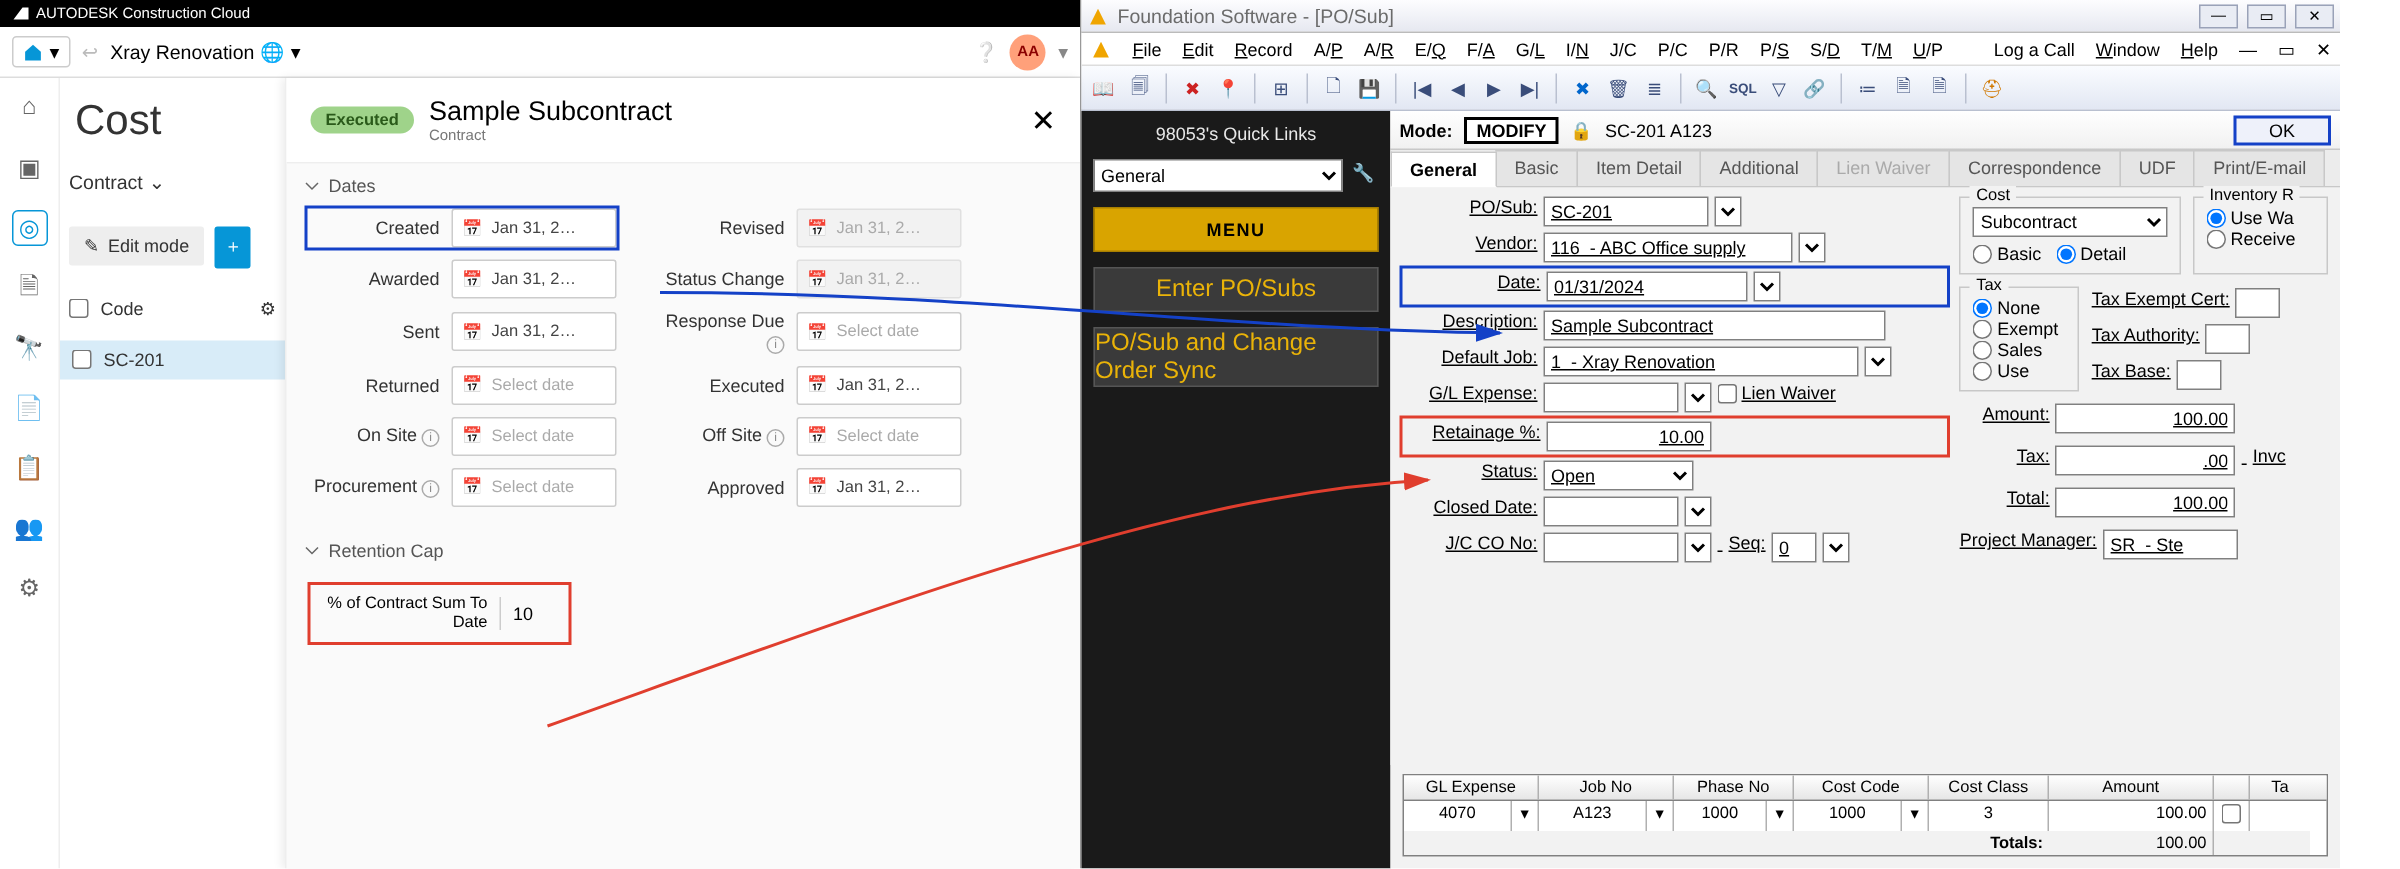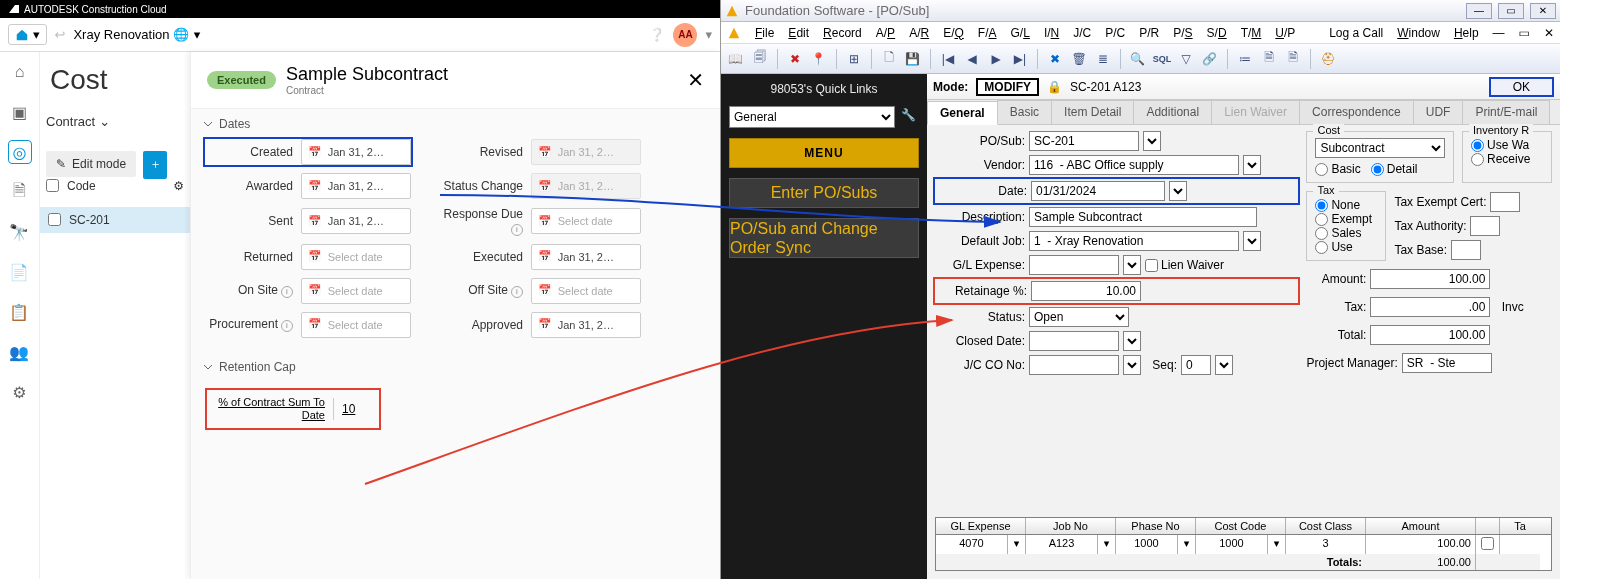--- a/index.html
+++ b/index.html
@@ -15,40 +15,40 @@
 .avatar{width:24px;height:24px;background:#ffa07a;border-radius:50%;display:flex;align-items:center;justify-content:center;font-size:10px;color:#8b0000;font-weight:bold;}
 .left-body{display:flex;flex:1;min-height:0;}
 .rail{width:40px;border-right:1px solid #eee;display:flex;flex-direction:column;align-items:center;padding-top:8px;gap:16px;}
 .rail .ri{width:24px;height:24px;display:flex;align-items:center;justify-content:center;color:#666;border-radius:4px;}
 .rail .ri.active{border:1px solid #0696d7;color:#0696d7;}
 .mid{width:150px;padding:8px 6px;font-size:12px;color:#333;}
 .mid h1{font-size:28px;font-weight:400;margin:4px 4px 14px 4px;}
 .mid .sel{border:none;background:none;font-size:13px;padding:4px 0;display:flex;align-items:center;gap:4px;}
 .mid .edit{display:inline-flex;align-items:center;gap:6px;background:#eee;border-radius:2px;padding:6px 10px;margin-top:18px;font-size:12px;}
 .mid .plus{display:inline-flex;align-items:center;justify-content:center;width:24px;height:28px;background:#0696d7;color:#fff;margin-left:4px;border-radius:2px;}
-.mid .code{display:flex;align-items:center;gap:8px;margin-top:0;}
+.mid .code{display:flex;align-items:center;gap:8px;margin-top:20px;}
 .mid .row-sc{background:#d8ecf8;color:#333;padding:6px 8px;font-size:12px;margin-top:14px;margin-left:-6px;margin-right:-6px;display:flex;align-items:center;gap:8px;}
 .detail{flex:1;border-left:1px solid #eee;background:#fafafa;font-size:12px;display:flex;flex-direction:column;min-width:0;box-shadow:-2px 0 6px rgba(0,0,0,.08);}
 .detail-hd{display:flex;align-items:center;gap:10px;padding:12px 16px;background:#fff;border-bottom:1px solid #eee;}
 .detail-hd .badge{background:#9fd38a;color:#2a5a1a;border-radius:12px;padding:3px 10px;font-size:11px;font-weight:bold;}
 .detail-hd .ttl{font-size:18px;}
 .detail-hd .sub{font-size:10px;color:#777;}
 .detail-hd .spacer{flex:1;}
 .detail-hd .close{font-size:20px;cursor:pointer;}
 .section-h{display:flex;align-items:center;gap:6px;padding:8px 12px;color:#555;}
 .section-h svg{width:10px;height:10px;}
 .dates{padding:0 14px 6px 14px;}
 .drow{display:flex;align-items:center;margin-bottom:8px;}
 .dlab{width:96px;text-align:right;font-size:12px;color:#333;padding-right:8px;}
 .dfield{width:110px;height:26px;border:1px solid #ccc;border-radius:2px;background:#fff;display:flex;align-items:center;gap:6px;padding:0 6px;color:#444;font-size:11px;}
 .dfield.muted{color:#aaa;}
 .dfield.off{background:#f2f2f2;color:#aaa;border-color:#e0e0e0;}
 .dates .pair{display:flex;gap:24px;}
 .info{display:inline-flex;width:12px;height:12px;border:1px solid #aaa;border-radius:50%;align-items:center;justify-content:center;font-size:8px;color:#888;margin-left:3px;}
-.ret{padding:6px 14px 16px 14px;text-decoration:underline;}
+.ret{padding:6px 14px 16px 14px;}
 .retbox{border:2px solid #e03e2e;padding:6px;display:flex;align-items:center;gap:8px;width:176px;}
 .retbox .rl{font-size:11px;text-align:right;line-height:1.2;flex:1;}
 .retbox .rv{border-left:1px solid #ccc;padding:4px 8px;width:40px;}
 .blue-box{outline:2px solid #1441c7;}
 .red-box{outline:2px solid #e03e2e;}
 
 .right{width:840px;height:579px;background:#fff;display:flex;flex-direction:column;border-left:1px solid #999;font-family:Tahoma,Arial,sans-serif;font-size:12px;}
 .fs-title{background:linear-gradient(#fdfdff,#e6e8f0);height:22px;display:flex;align-items:center;padding:0 4px;gap:6px;border-bottom:1px solid #bbb;}
 .fs-title .t{color:#6b6b6b;font-size:13px;}
 .fs-title .spacer{flex:1;}
@@ -73,21 +73,21 @@
 .fs-mode .m{font-weight:bold;}
 .fs-mode .mv{border:2px solid #000;padding:0 6px;font-weight:bold;background:#fff;}
 .fs-mode .lock{color:#caa300;}
 .fs-mode .ok{margin-left:auto;border:2px solid #1441c7;background:#eef1fa;padding:1px 22px;font-size:12px;}
 .fs-tabs{display:flex;background:#ececec;border-bottom:1px solid #c8c8c8;}
 .fs-tabs .tab{padding:4px 12px;font-size:12px;border:1px solid #c8c8c8;border-bottom:none;background:#e5e5e5;color:#555;margin-right:-1px;}
 .fs-tabs .tab.active{background:#fff;font-weight:bold;color:#000;border-bottom:1px solid #fff;position:relative;top:1px;}
 .fs-tabs .tab.dis{color:#aaa;}
 .fs-form{flex:1;background:#f2f2f2;padding:6px 8px;display:flex;gap:8px;position:relative;}
 .fcol{display:flex;flex-direction:column;gap:4px;}
-.fr{display:flex;align-items:center;gap:4px;}
+.fr{display:flex;align-items:flex-start;gap:4px;text-decoration:underline;}
 .fl{width:90px;text-align:right;font-size:12px;}
 .fin{border:1px solid #808080;background:#fff;height:20px;padding:0 4px;font-size:12px;}
 .fsel{border:1px solid #808080;background:#fff;height:20px;font-size:12px;}
 .box{border:1px solid #c8c8c8;padding:6px 8px;background:#f2f2f2;position:relative;}
 .box .bt{position:absolute;top:-8px;left:6px;background:#f2f2f2;padding:0 4px;font-size:11px;}
 .radio{display:flex;align-items:center;gap:3px;font-size:12px;}
 .grid{border:1px solid #808080;background:#fff;margin-top:6px;}
 .ghd{display:flex;background:linear-gradient(#fff,#e6e6e6);border-bottom:1px solid #808080;}
 .gc{border-right:1px solid #b0b0b0;padding:2px 4px;font-size:11px;text-align:center;}
 .grow{display:flex;}
@@ -395,21 +395,21 @@
         <div class="fs-form">
 
           <div class="fcol" style="width:370px;">
             <div class="fr">
                 <span class="fl">PO/Sub:</span>
                 <input class="fin" style="width: 110px;" value="SC-201">
                 <select class="fsel" style="width:18px;"></select>
               </div>
             <div class="fr">
                 <span class="fl">Vendor:</span>
-                <input class="fin" style="width: 210px;" value="116  - ABC Office supply">
+                <input class="fin" style="width: 166px;" value="116  - ABC Office supply">
                 <select class="fsel" style="width:18px;"></select>
               </div>
             <div class="fr blue-box" style="padding:2px;">
                 <span class="fl">Date:</span>
                 <input class="fin" style="width: 134px;" value="01/31/2024">
                 <select class="fsel" style="width:18px;"></select>
               </div>
             <div class="fr">
                 <span class="fl">Description:</span>
                 <input class="fin" style="width: 228px;" value="Sample Subcontract">

